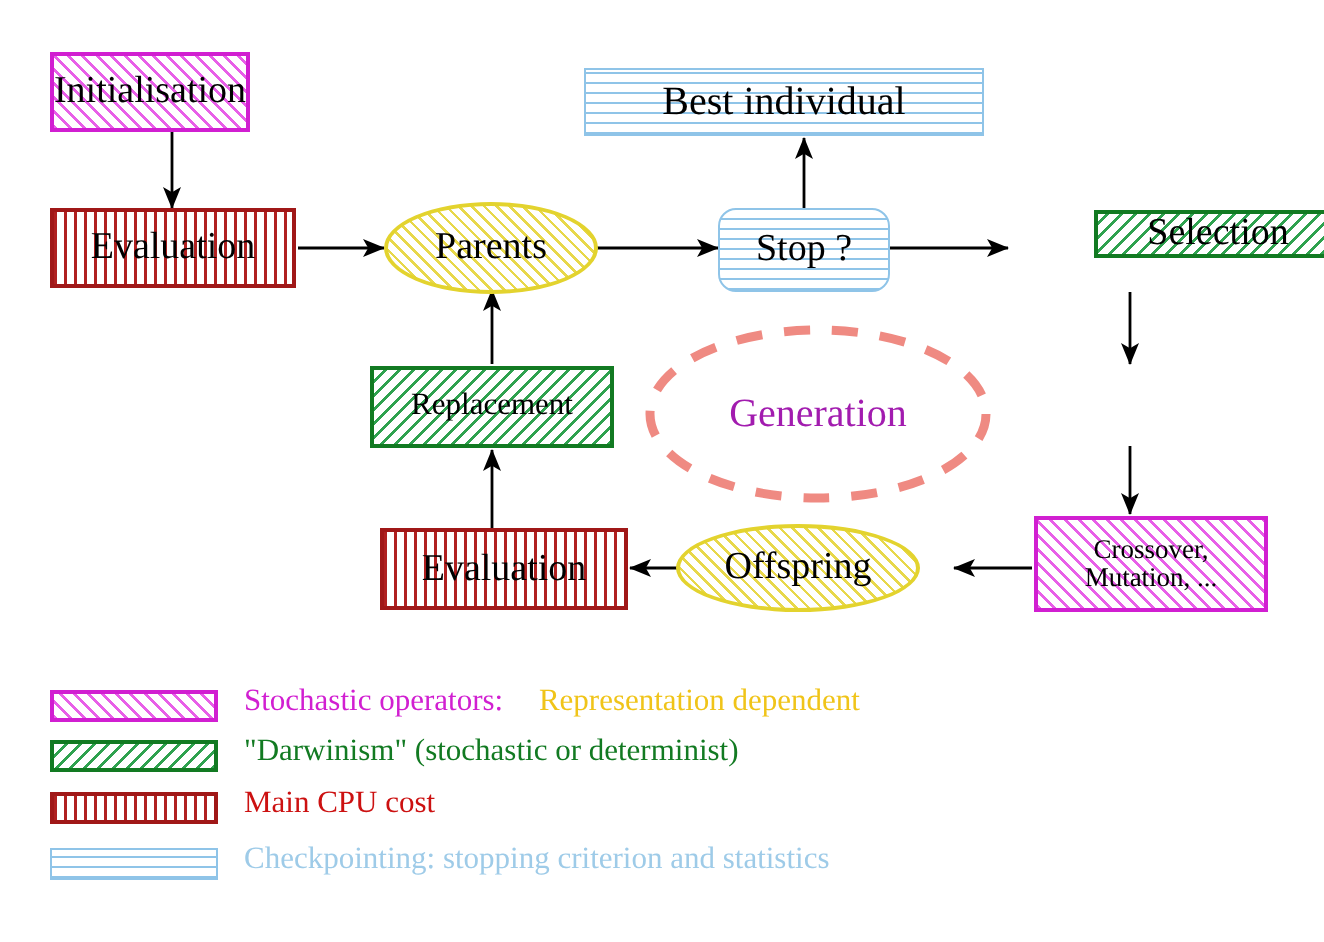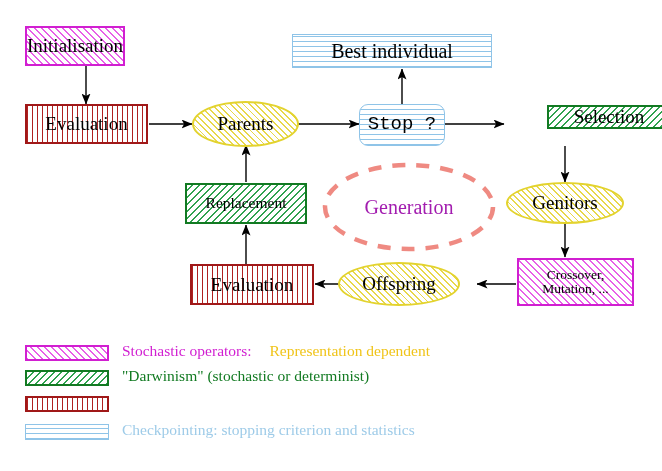--- a/index.html
+++ b/index.html
@@ -42,21 +42,21 @@
     border:1px solid #8fc4e8;
   }
   .fill-yellow{
     background-color:#ffffff;
     background-image:repeating-linear-gradient(45deg,
         #e8d84a 0px,#e8d84a 1.3px,rgba(255,255,255,0) 1.3px,rgba(255,255,255,0) 4.5px);
     border:2px solid #e3d32e;
   }
 
   .ellipse{border-radius:50%;}
-  .rounded{border-radius:9px;font-family:Liberation Mono, monospace;}
+  .rounded{border-radius:9px;}
 
   .lbl{position:relative;z-index:2;}
 
   
   #legend{position:absolute;left:0;top:336px;width:662px;height:135px;}
   .leg-row{position:absolute;left:0;width:640px;height:26px;}
   .leg-sw{position:absolute;left:25px;width:84px;height:16px;box-sizing:border-box;}
   .leg-txt{position:absolute;left:122px;top:-3px;white-space:nowrap;
            font-size:15.5px;font-weight:normal;}
   .t-magenta{color:#d11fd1;}
@@ -121,23 +121,20 @@
   </div>
 
   <div class="node fill-blue rounded" style="left:359px;top:104px;width:86px;height:42px;">
     <span class="lbl" style="font-size:19px;">Stop ?</span>
   </div>
 
   <div class="node fill-green" style="left:504px;top:105px;width:124px;height:24px;margin-left:43px;">
     <span class="lbl" style="font-size:19px;">Selection</span>
   </div>
 
-  <div class="node fill-yellow ellipse" style="left:506px;top:182px;width:118px;height:42px;">
-    <span class="lbl" style="font-size:19px;">Genitors</span>
-  </div>
 
   <div class="node fill-magenta" style="left:517px;top:258px;width:117px;height:48px;flex-direction:column;">
     <span class="lbl" style="font-size:13.5px;">Crossover,</span>
     <span class="lbl" style="font-size:13.5px;">Mutation, ...</span>
   </div>
 
   <div class="node fill-yellow ellipse" style="left:338px;top:262px;width:122px;height:44px;">
     <span class="lbl" style="font-size:19px;">Offspring</span>
   </div>
 
@@ -163,20 +160,21 @@
       </div>
     </div>
 
     <div class="leg-row" style="top:34px;">
       <div class="leg-sw fill-green" style="top:0;"></div>
       <div class="leg-txt t-green">"Darwinism" (stochastic or determinist)</div>
     </div>
 
     <div class="leg-row" style="top:60px;">
       <div class="leg-sw fill-red" style="top:0;"></div>
+      <div class="leg-txt t-red">Main CPU cost</div>
     </div>
 
     <div class="leg-row" style="top:88px;">
       <div class="leg-sw fill-blue" style="top:0;"></div>
       <div class="leg-txt t-lblue">Checkpointing: stopping criterion and statistics</div>
     </div>
 
   </div>
 
 </div>

